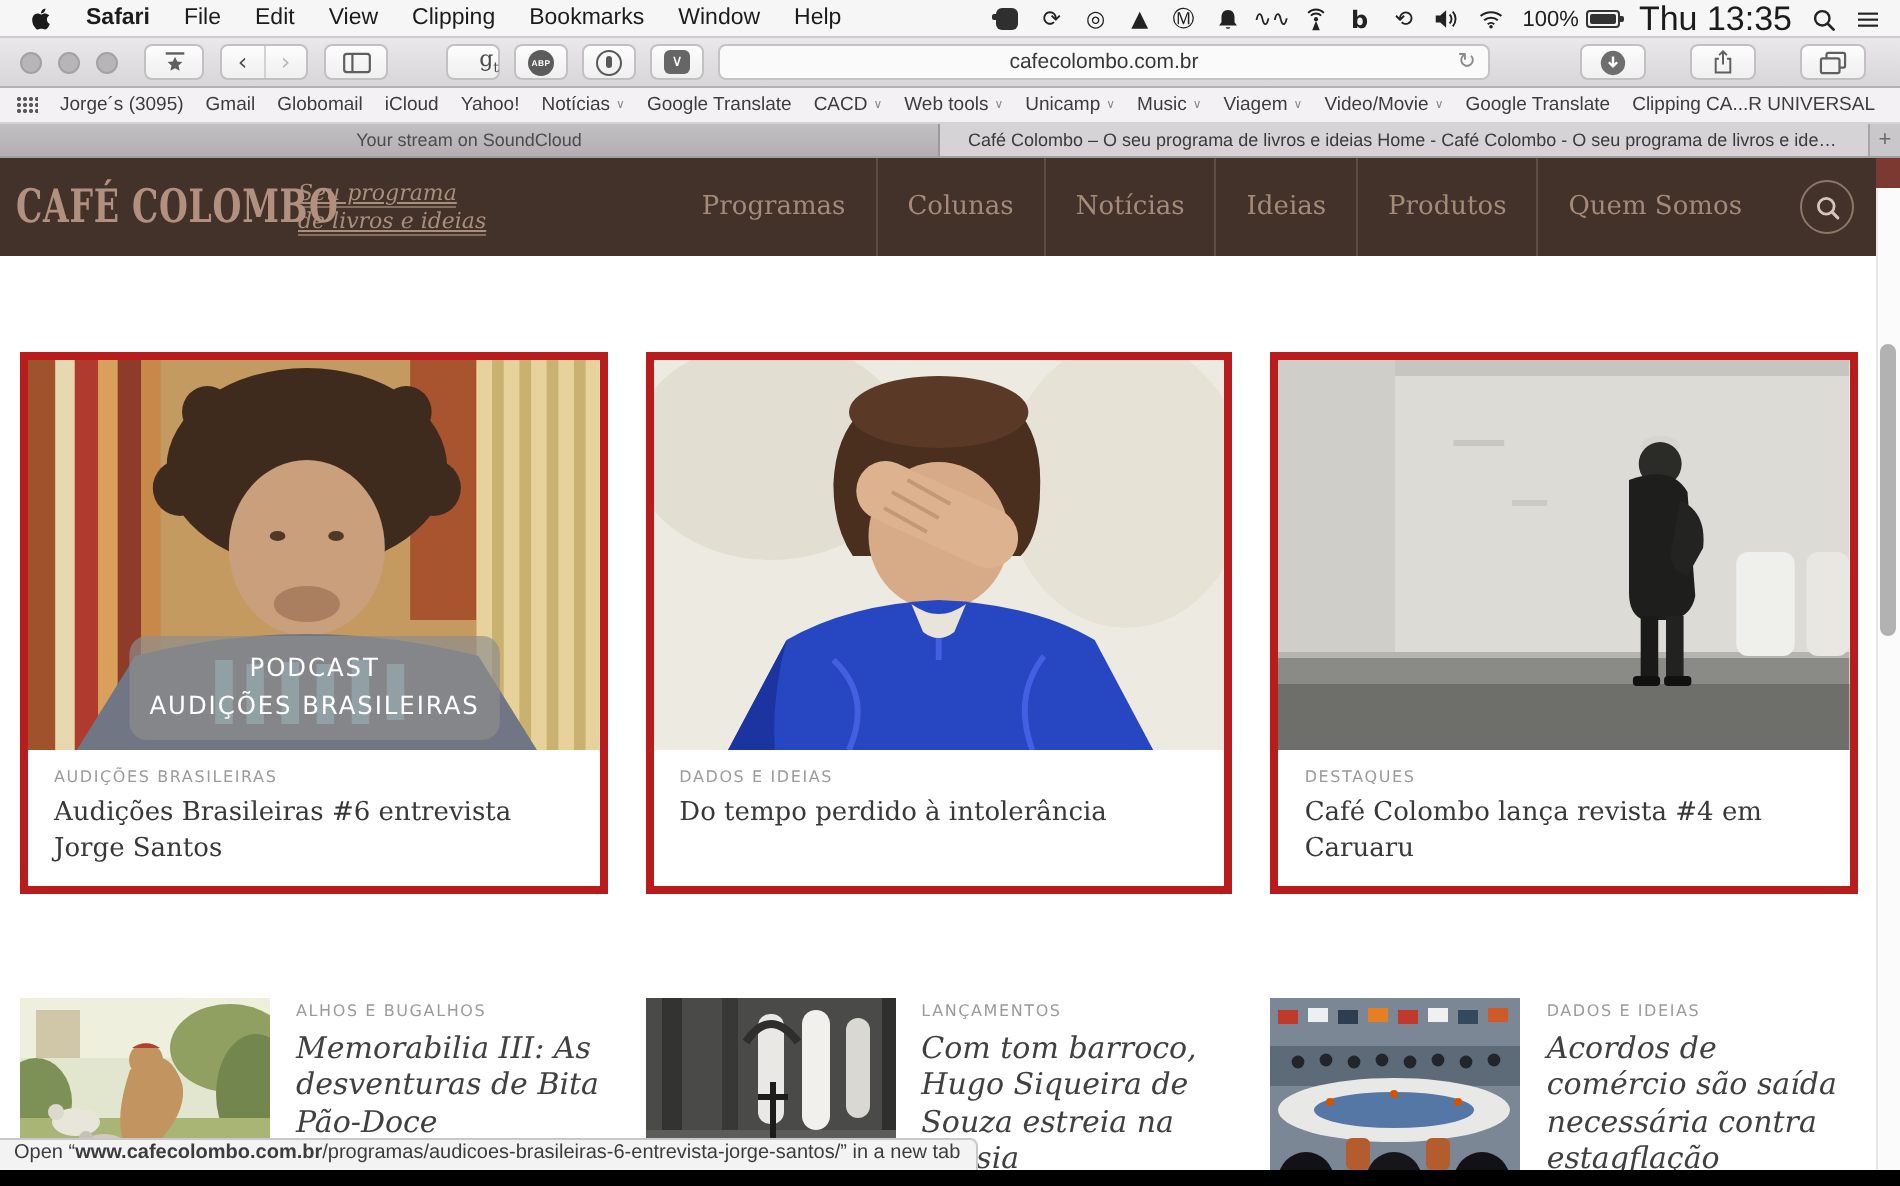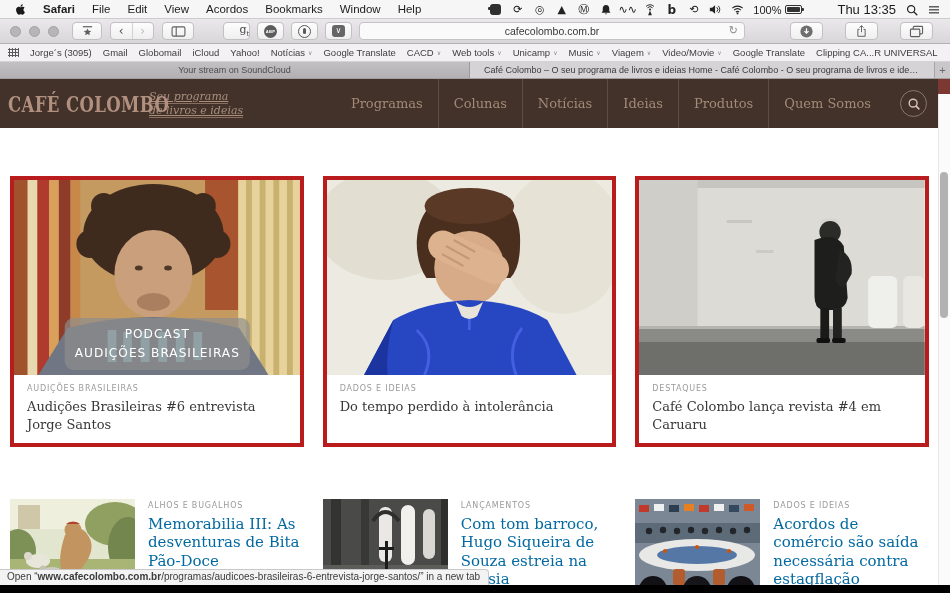--- a/index.html
+++ b/index.html
@@ -16,21 +16,21 @@
   .menubar-right { position:absolute; right:0; top:0; height:19px; display:flex; align-items:center; gap:9px; padding-right:10px; }
   .mb-ic { display:flex; align-items:center; justify-content:center; width:13px; height:14px; color:#222; font-size:11px; }
   .mb-glyph { font-family:"DejaVu Sans", sans-serif; font-size:11px; color:#222; line-height:1; }
   .evernote-chip { width:11px; height:11px; border-radius:3px; background:#2f2f2f; position:relative; }
   .evernote-chip::after { content:""; position:absolute; left:-2px; top:3px; width:4px; height:3px; background:#2f2f2f; border-radius:1px; }
   .b-glyph { font-weight:bold; font-size:12px; font-family:"DejaVu Sans",sans-serif; }
   .battery-wrap { display:flex; align-items:center; gap:4px; font-size:11px; color:#222; }
   .battery-icon { position:relative; width:17px; height:9px; border:1px solid #333; border-radius:2px; }
   .battery-icon .fill { position:absolute; left:1px; top:1px; bottom:1px; width:13px; background:#333; border-radius:1px; }
   .battery-icon::after { content:""; position:absolute; right:-3px; top:2px; width:2px; height:3px; background:#333; border-radius:0 1px 1px 0; }
-  .clock-text { font-size:13px; color:#1c1c1c;margin-left:26px; }
+  .clock-text { font-size:17px; color:#1c1c1c; }
 
   
   .toolbar { height:25px; background:linear-gradient(#eae8ea,#d9d6d9); border-bottom:1px solid #b4b1b4;
              display:flex; align-items:center; padding:0 10px; }
   .traffic { display:flex; gap:8px; margin-right:13px; }
   .traffic i { width:11px; height:11px; border-radius:50%; background:#b7b6b7; border:1px solid #a3a2a3; }
   .tb-btn { height:18px; border-radius:4px; background:linear-gradient(#fdfdfd,#f0eff0); border:1px solid #c3c0c3;
             display:flex; align-items:center; justify-content:center; color:#5f5f5f; }
   .fav-btn { width:30px; margin-right:8px; }
   .navgrp { width:44px; margin-right:8px; padding:0; overflow:hidden; }
@@ -91,21 +91,21 @@
   .card { border:4px solid #b91c1c; background:#fff; }
   .thumb { width:100%; height:195px; display:block; }
   .card-body { padding:9px 13px 10px; min-height:62px; }
   .category { font-family:"DejaVu Sans",sans-serif; font-size:8px; letter-spacing:.8px; color:#9b9b9b; margin-bottom:5px; }
   .card-title { font-family:"DejaVu Serif",serif; font-size:13px; color:#383838; line-height:1.35; }
 
   .row-secondary { margin-top:52px; }
   .sec-item { display:flex; align-items:flex-start; }
   .sec-thumb { width:125px; height:91px; flex:none; display:block; }
   .sec-text { margin-left:13px; padding-top:2px; min-width:0; }
-  .sec-title { font-family:"DejaVu Serif",serif; font-size:15px; line-height:1.22; color:#0369a1; margin-top:3px; }
+  .sec-title { font-family:"DejaVu Serif",serif; font-size:15px; line-height:1.22; color:#404040; margin-top:3px;font-style:italic; }
 
   
   .scroll-track { position:absolute; top:79px; right:0; width:12px; height:506px; background:#fbfbfb;
                   border-left:1px solid #e7e7e7; z-index:40; }
   .scroll-notch { position:absolute; top:79px; right:0; width:12px; height:15px; background:#7c3931; z-index:41; }
   .scroll-handle { position:absolute; top:172px; right:2px; width:8px; height:146px; background:#b2b2b2;
                    border-radius:4px; z-index:42; }
   .status-tooltip { position:absolute; left:0; top:569px; z-index:50; background:#f4f3f4; border:1px solid #c9c7c9;
                     border-left:none; border-radius:0 4px 4px 0; padding:1px 8px 17px 7px; font-size:10px; color:#3c3c3c;
                     white-space:nowrap; }
@@ -123,21 +123,21 @@
     <div class="menubar-left">
       <span class="apple-logo">
         <svg width="11" height="13" viewBox="0 0 170 170">
             <path fill="#1a1a1a" d="M150.37 130.25c-2.45 5.66-5.35 10.87-8.71 15.66-4.58 6.53-8.33 11.05-11.22 13.56-4.48 4.12-9.28 6.23-14.42 6.35-3.69 0-8.14-1.05-13.32-3.18-5.2-2.12-9.97-3.17-14.34-3.17-4.58 0-9.49 1.05-14.75 3.17-5.26 2.13-9.5 3.24-12.74 3.35-4.93.21-9.84-1.96-14.75-6.52-3.13-2.73-7.04-7.41-11.73-14.04-5.03-7.08-9.17-15.29-12.41-24.65-3.47-10.11-5.21-19.9-5.21-29.38 0-10.86 2.35-20.22 7.04-28.07 3.7-6.3 8.61-11.27 14.76-14.92s12.79-5.51 19.95-5.63c3.91 0 9.05 1.21 15.43 3.59 6.36 2.39 10.45 3.6 12.24 3.6 1.34 0 5.88-1.42 13.57-4.24 7.27-2.62 13.41-3.7 18.44-3.28 13.63 1.1 23.87 6.47 30.68 16.15-12.19 7.39-18.22 17.73-18.1 31 .11 10.34 3.86 18.94 11.23 25.77 3.34 3.17 7.07 5.62 11.22 7.36-.9 2.61-1.85 5.11-2.86 7.51zM119.11 7.24c0 8.1-2.96 15.67-8.86 22.67-7.12 8.32-15.73 13.13-25.07 12.38a25.2 25.2 0 0 1-.19-3.07c0-7.78 3.39-16.1 9.4-22.91 3-3.45 6.82-6.31 11.45-8.6 4.62-2.25 8.99-3.5 13.1-3.74.12 1.08.17 2.17.17 3.27z"></path>
           </svg>
       </span>
       <span class="app-name">Safari</span>
       <span>File</span>
       <span>Edit</span>
       <span>View</span>
-      <span>Acordos</span>
+      <span>Clipping</span>
       <span>Bookmarks</span>
       <span>Window</span>
       <span>Help</span>
     </div>
     <div class="menubar-right">
       <span class="mb-ic">
           <span class="evernote-chip"></span>
         </span>
       <span class="mb-ic mb-glyph">⟳</span>
       <span class="mb-ic mb-glyph">◎</span>

